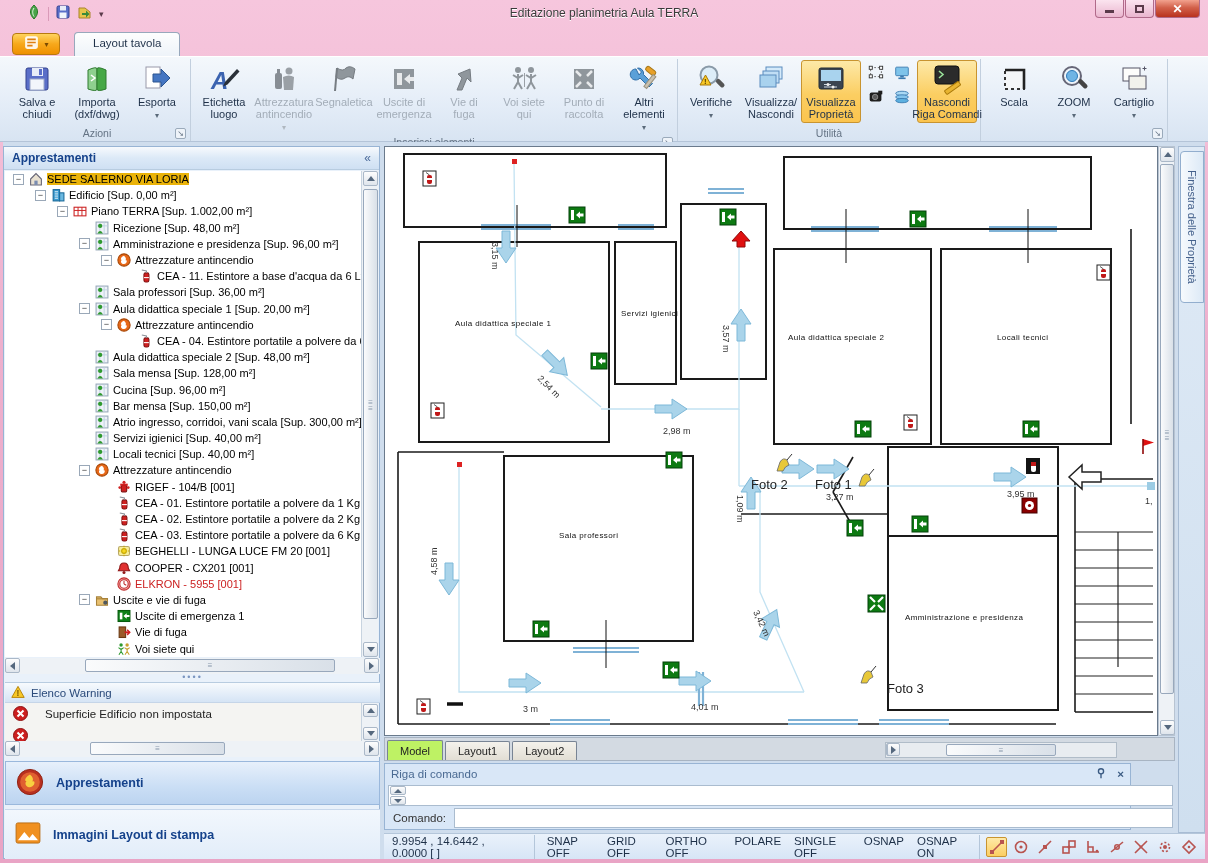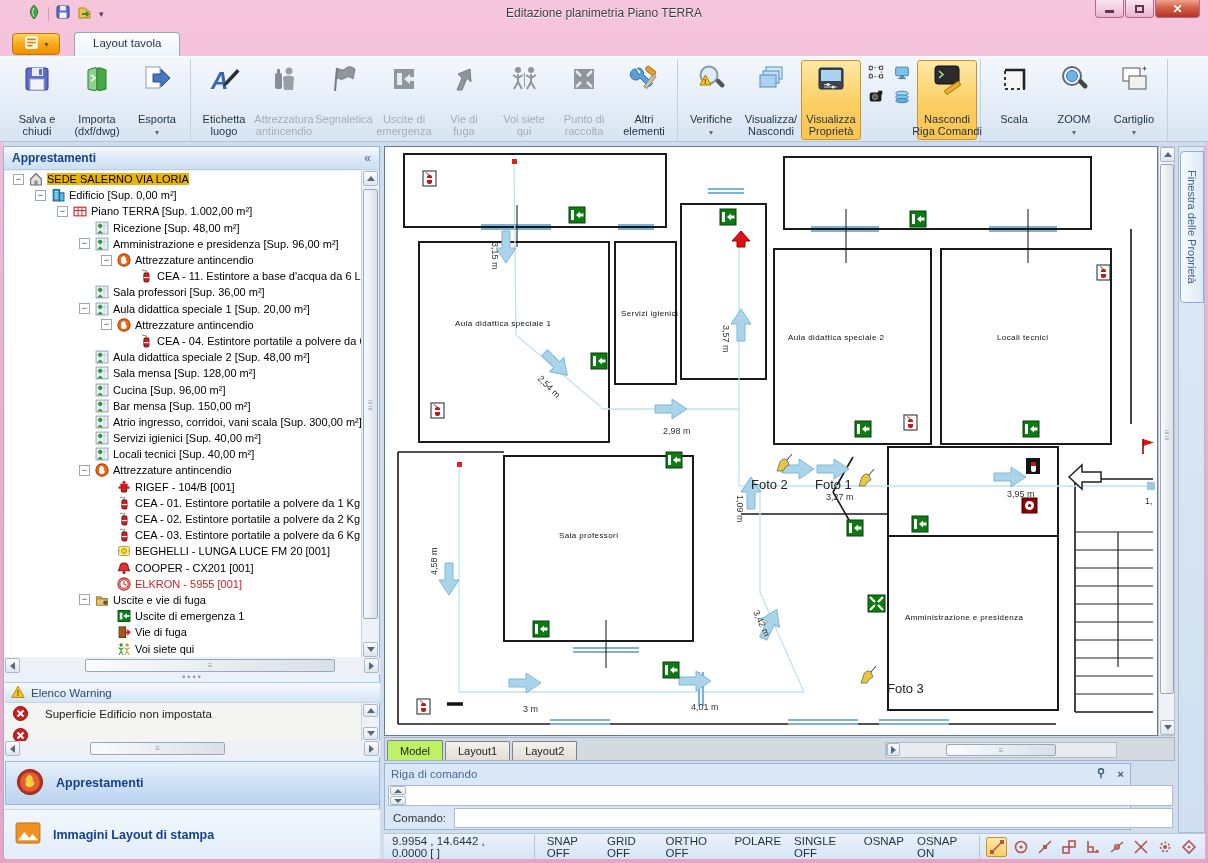--- a/index.html
+++ b/index.html
@@ -27,21 +27,21 @@
   #ribbontab { left:74px; top:2px; height:24px; padding:4px 18px; background:linear-gradient(180deg,#fdfefe,#eef3f9);
                border:1px solid #98a8bc; border-bottom:none; border-radius:4px 4px 0 0; font-size:11.5px; color:#1e3048; }
 
   
   #ribbon { left:0; top:56px; width:1208px; height:86px; background:linear-gradient(180deg,#f4f8fc,#e3ecf7 60%,#d8e4f2);
             border-top:1px solid #fff; border-bottom:1px solid #b4c4d8; display:flex; padding:2px 2px 0 4px; }
   .rgroup { display:flex; flex-direction:column; border-right:1px solid #c2cfde; padding:1px 3px 0 3px; }
   .rbtns { display:flex; flex:1; align-items:flex-start; }
   .rbtn { width:60px; min-width:46px; padding:2px 1px; display:flex; flex-direction:column; align-items:center; border:1px solid transparent; border-radius:3px; }
   .rbtn .ricon { width:32px; height:32px; }
-  .rbtn .rtxt { font-size:11px; line-height:12px; text-align:center; color:#1e3048; margin-top:18px; white-space:nowrap; }
+  .rbtn .rtxt { font-size:11px; line-height:12px; text-align:center; color:#1e3048; margin-top:1px; white-space:nowrap; }
   .rbtn.disabled .rtxt { color:#a3adb8; }
   .rbtn.active { background:linear-gradient(180deg,#fde9a8,#fbce62 55%,#fbc44e); border:1px solid #c89430; }
   .arr { font-size:8px; color:#5a6a7a; line-height:7px; }
   .rbtn.disabled .arr { color:#b0b8c0; }
   .rlabel { height:15px; font-size:10.5px; color:#647384; text-align:center; position:relative; padding-top:1px; }
   .launcher { position:absolute; right:1px; top:2px; width:11px; height:11px; border:1px solid #9aaabb; border-radius:2px;
               font-size:8px; line-height:9px; color:#647384; text-align:center; background:#eef3f9; }
   .rsmallgrid { display:grid; grid-template-rows:22px 22px; grid-auto-flow:column; gap:2px; padding:4px 3px; }
   .sbtn { width:24px; height:22px; border:1px solid transparent; border-radius:2px; display:flex; align-items:center; justify-content:center; }
 
@@ -144,21 +144,21 @@
           <rect x="2" y="2" width="12" height="12" rx="1.5" fill="#5a6ec8" stroke="#32418e"></rect>
           <rect x="5" y="2" width="6" height="4.5" fill="#e8edf8"></rect>
           <rect x="4.5" y="8.5" width="7" height="5.5" fill="#f2f5fb"></rect>
         </svg></span>
     <span id="qat-export"><svg width="16" height="16" viewBox="0 0 16 16" xmlns="http://www.w3.org/2000/svg">
           <path d="M2 4 h6 l5 4 v6 H2 z" fill="#e8c44a" stroke="#a8842a"></path>
           <path d="M5 9 h4 v-2.4 l3.5 3.4 -3.5 3.4 V11 H5 z" fill="#3a8a3a"></path>
         </svg></span>
     <span style="font-size:9px;color:#5a3a4a;">▾</span>
   </div>
-  <div class="abs" id="title">Editazione planimetria Piano TERRA</div>
+  <div class="abs" id="title">Editazione planimetria Aula TERRA</div>
   <div class="abs" id="winbtns">
     <div class="wbtn">
         <div class="glyph-min"></div>
       </div>
     <div class="wb tn wbtn">
         <div class="glyph-max"></div>
       </div>
     <div class="wbtn close">✕</div>
   </div>
 </div>

